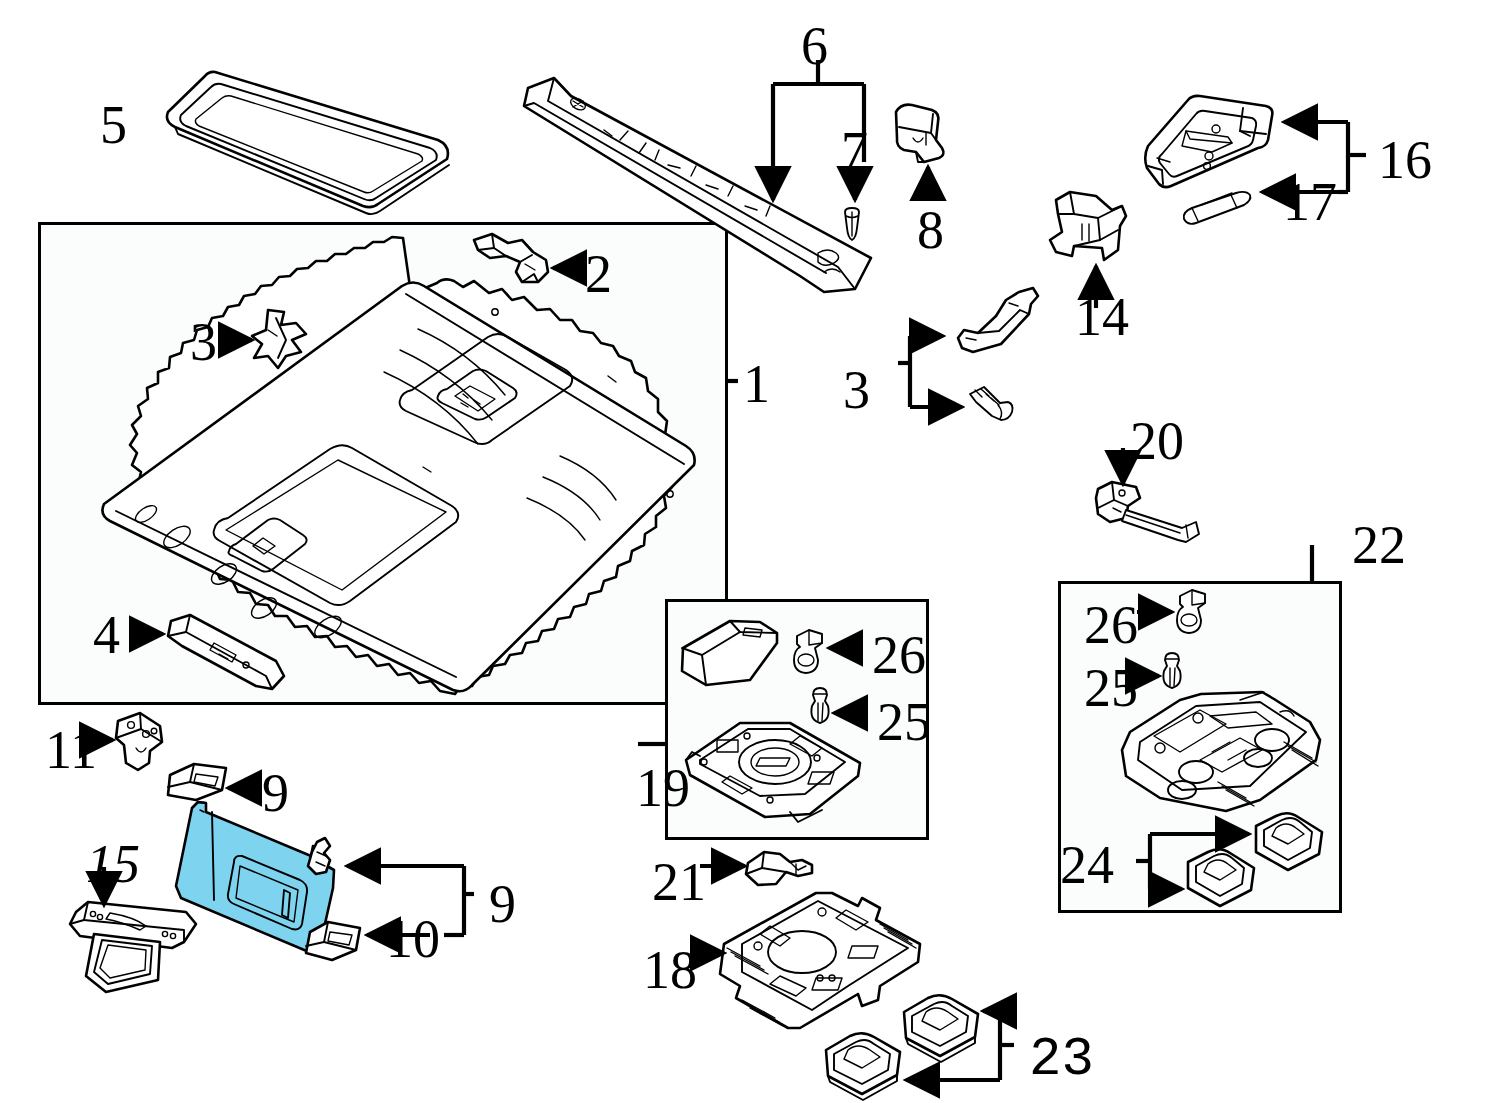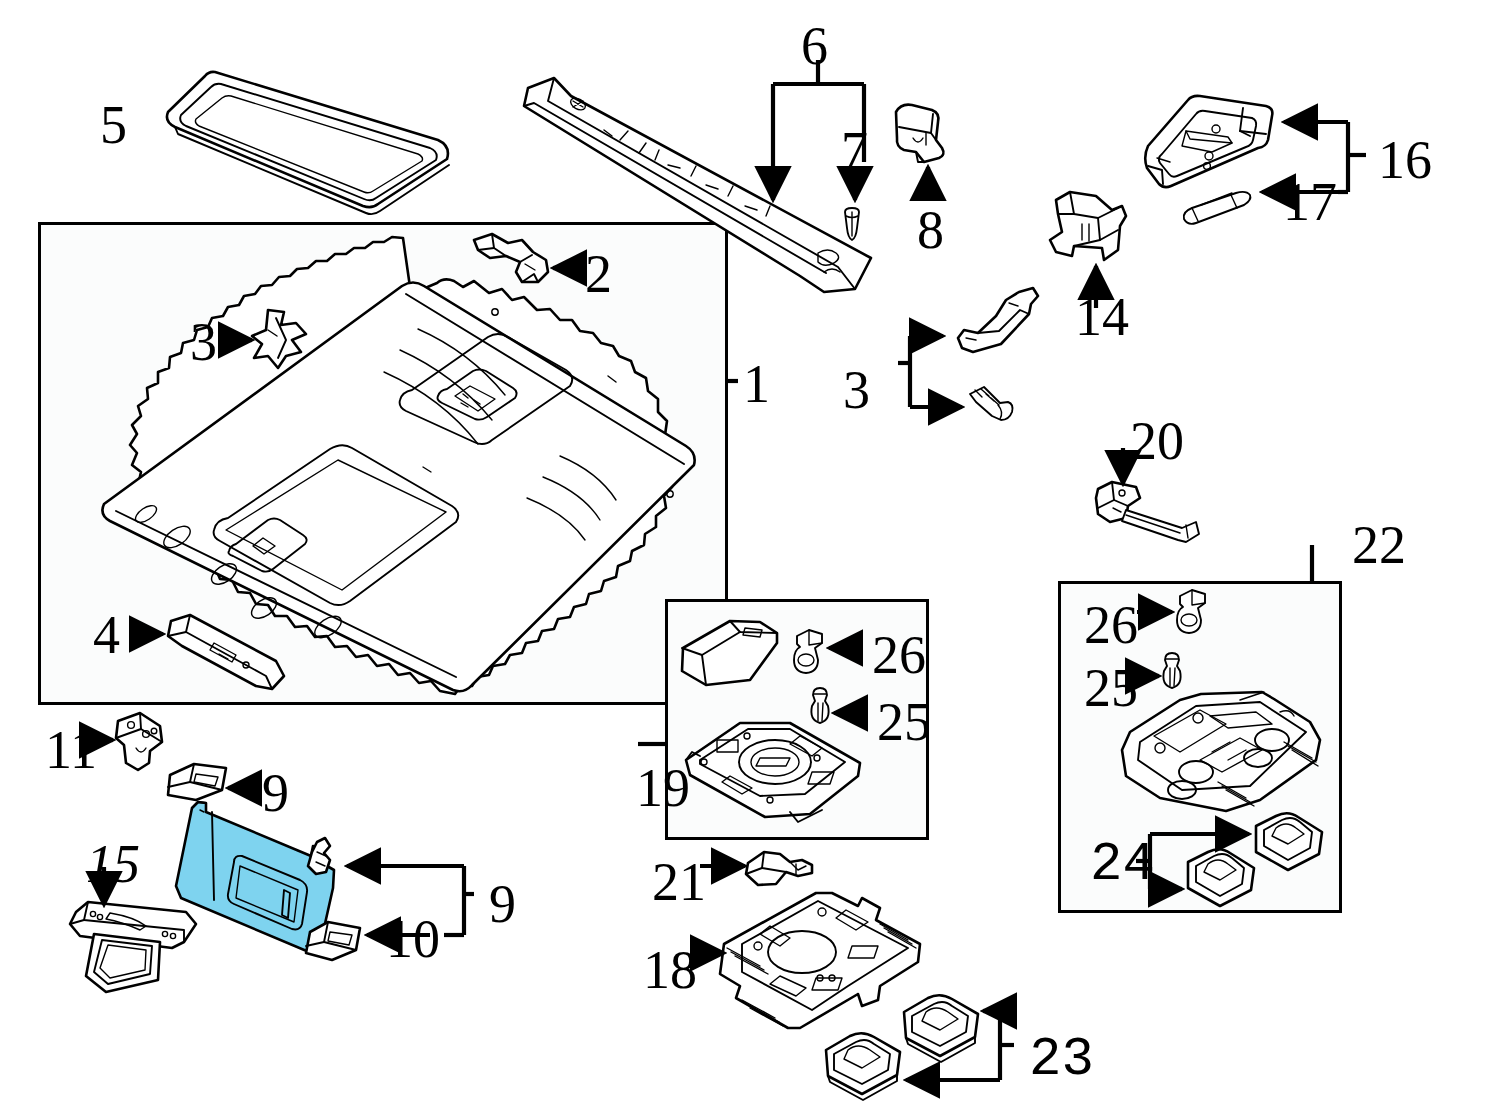--- a/index.html
+++ b/index.html
@@ -468,20 +468,20 @@
       <div class="callout cal-lg" style="left: 1075px; top: 290px;">14</div>
       <div class="callout cal-lg" style="left: 86px; top: 837px; font-style: italic;">15</div>
       <div class="callout cal-lg" style="left: 1378px; top: 133px;">16</div>
       <div class="callout cal-lg" style="left: 1283px; top: 175px;">17</div>
       <div class="callout cal-lg" style="left: 643px; top: 935px; margin-top: 8px;">18</div>
       <div class="callout cal-lg" style="left: 636px; top: 724px; margin-top: 37px;">19</div>
       <div class="callout cal-lg" style="left: 1130px; top: 414px;">20</div>
       <div class="callout cal-lg" style="left: 652px; top: 855px;">21</div>
       <div class="callout cal-lg" style="left: 1352px; top: 518px;">22</div>
       <div class="callout cal-lg" style="left: 1029px; top: 1033px; font-family: Liberation Mono, monospace;">23</div>
-      <div class="callout cal-lg" style="left: 1090px; top: 838px; font-family: Liberation Mono, monospace;">24</div>
+      <div class="callout cal-lg" style="left: 1060px; top: 838px;">24</div>
       <div class="callout cal-lg" style="left: 877px; top: 695px;">25</div>
       <div class="callout cal-lg" style="left: 872px; top: 628px;">26</div>
       <div class="callout cal-lg" style="left: 1084px; top: 661px;">25</div>
       <div class="callout cal-lg" style="left: 1084px; top: 598px;">26</div>
     </div>
 
 </div>
 
 </body></html>

